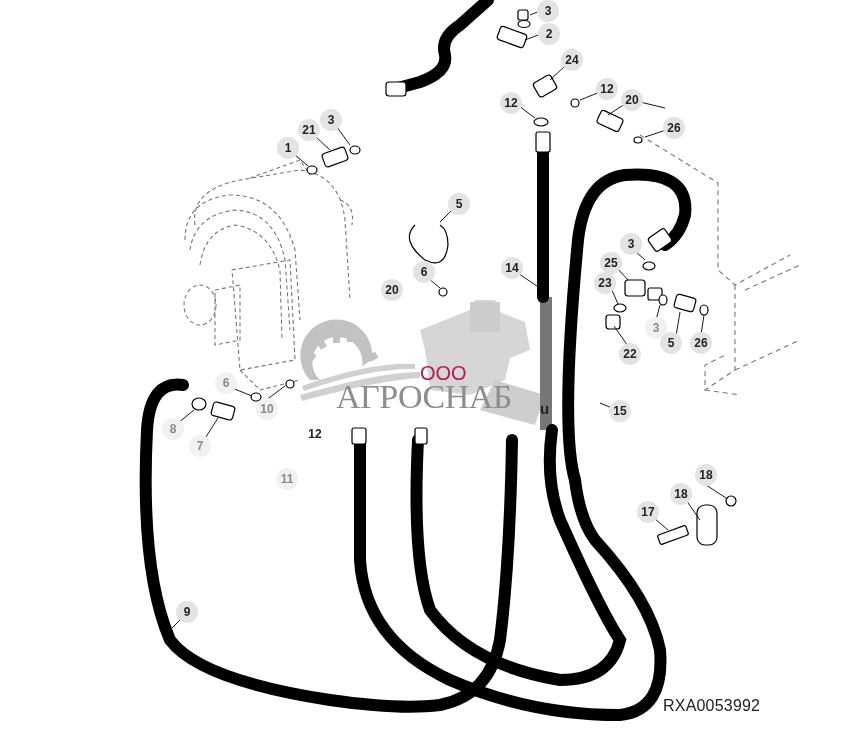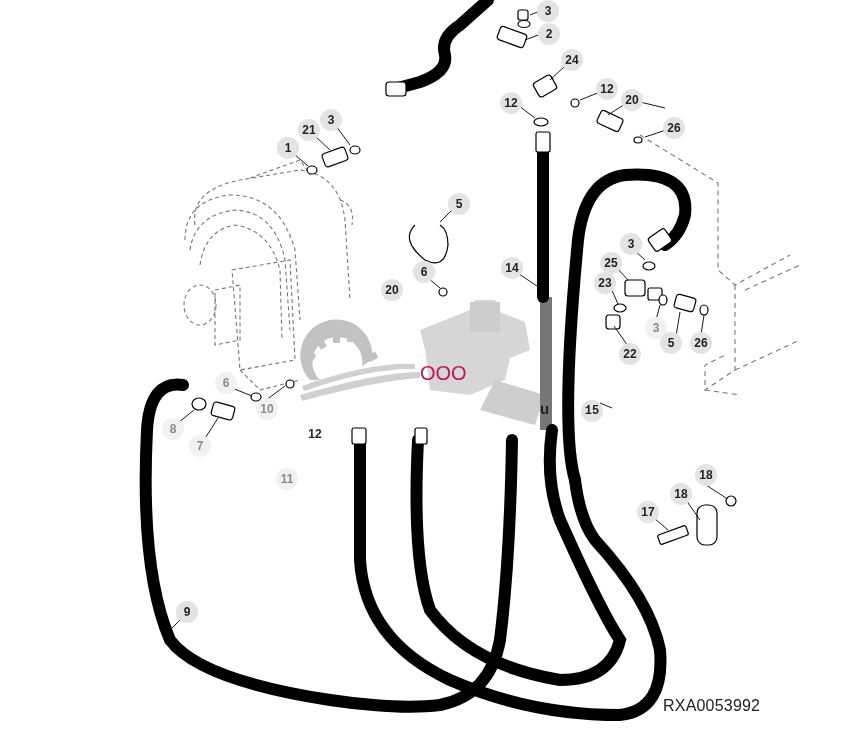--- a/index.html
+++ b/index.html
@@ -133,20 +133,21 @@
         <path d="M204,440 L218,418"></path>
       <path d="M612,408 L600,403"></path>
         <path d="M700,481 L726,498"></path>
       <path d="M686,500 L700,520"></path>
         <path d="M654,518 L668,530"></path>
       <path d="M183,617 L170,630"></path>
     </g>
   </svg>
 
   <div class="wm-ooo">ООО</div>
+  <div class="wm-text">АГРОСНАБ</div>
   <div class="u-glyph">u</div>
 
   <div id="callouts">
       <div class="callout" style="left: 548px; top: 11px;">3</div>
       <div class="callout" style="left: 549px; top: 34px;">2</div>
       <div class="callout" style="left: 572px; top: 60px;">24</div>
       <div class="callout" style="left: 607px; top: 89px;">12</div>
       <div class="callout" style="left: 511px; top: 103px;">12</div>
       <div class="callout" style="left: 632px; top: 100px;">20</div>
       <div class="callout" style="left: 674px; top: 128px;">26</div>
@@ -163,21 +164,21 @@
       <div class="callout faint" style="left: 656px; top: 328px;">3</div>
       <div class="callout" style="left: 671px; top: 343px;">5</div>
       <div class="callout" style="left: 701px; top: 343px;">26</div>
       <div class="callout" style="left: 630px; top: 354px;">22</div>
       <div class="callout faint" style="left: 226px; top: 383px;">6</div>
       <div class="callout faint" style="left: 267px; top: 409px;">10</div>
       <div class="callout faint" style="left: 173px; top: 429px;">8</div>
       <div class="callout faint" style="left: 287px; top: 424px; margin-top: 44px;">11</div>
       <div class="callout plain" style="left: 315px; top: 434px;">12</div>
       <div class="callout faint" style="left: 200px; top: 446px;">7</div>
-      <div class="callout" style="left: 592px; top: 411px; font-family: Liberation Mono, monospace;">15</div>
+      <div class="callout" style="left: 620px; top: 411px;">15</div>
       <div class="callout" style="left: 706px; top: 475px;">18</div>
       <div class="callout" style="left: 681px; top: 494px;">18</div>
       <div class="callout" style="left: 648px; top: 512px;">17</div>
       <div class="callout" style="left: 187px; top: 612px;">9</div>
     </div>
 
   <div class="code">RXA0053992</div>
 </div>
 
 </body></html>

